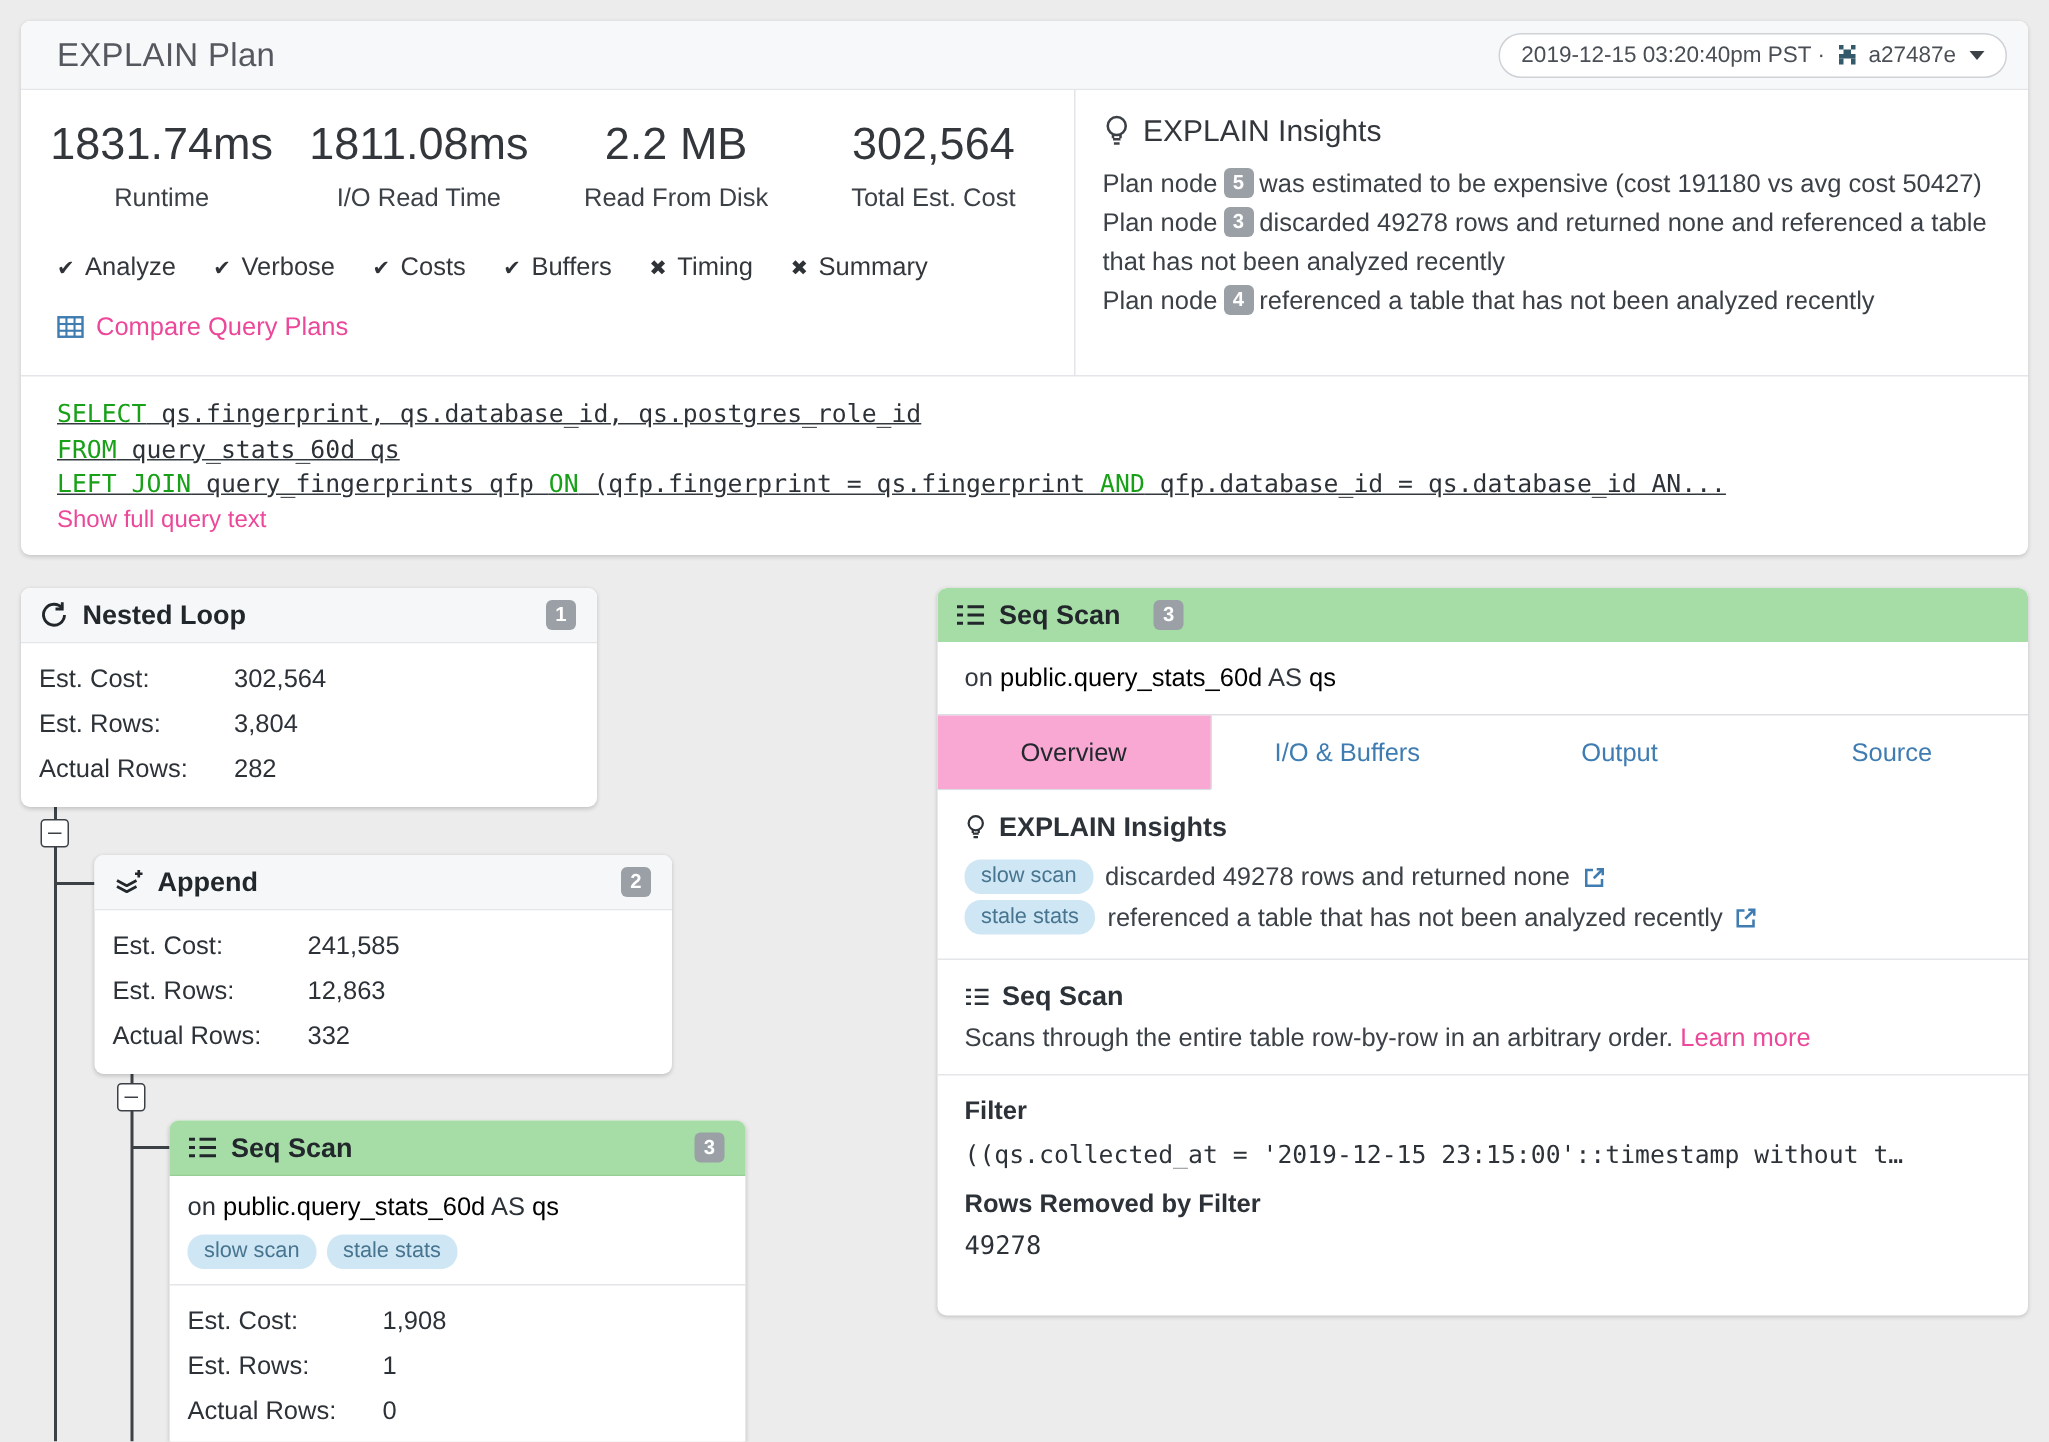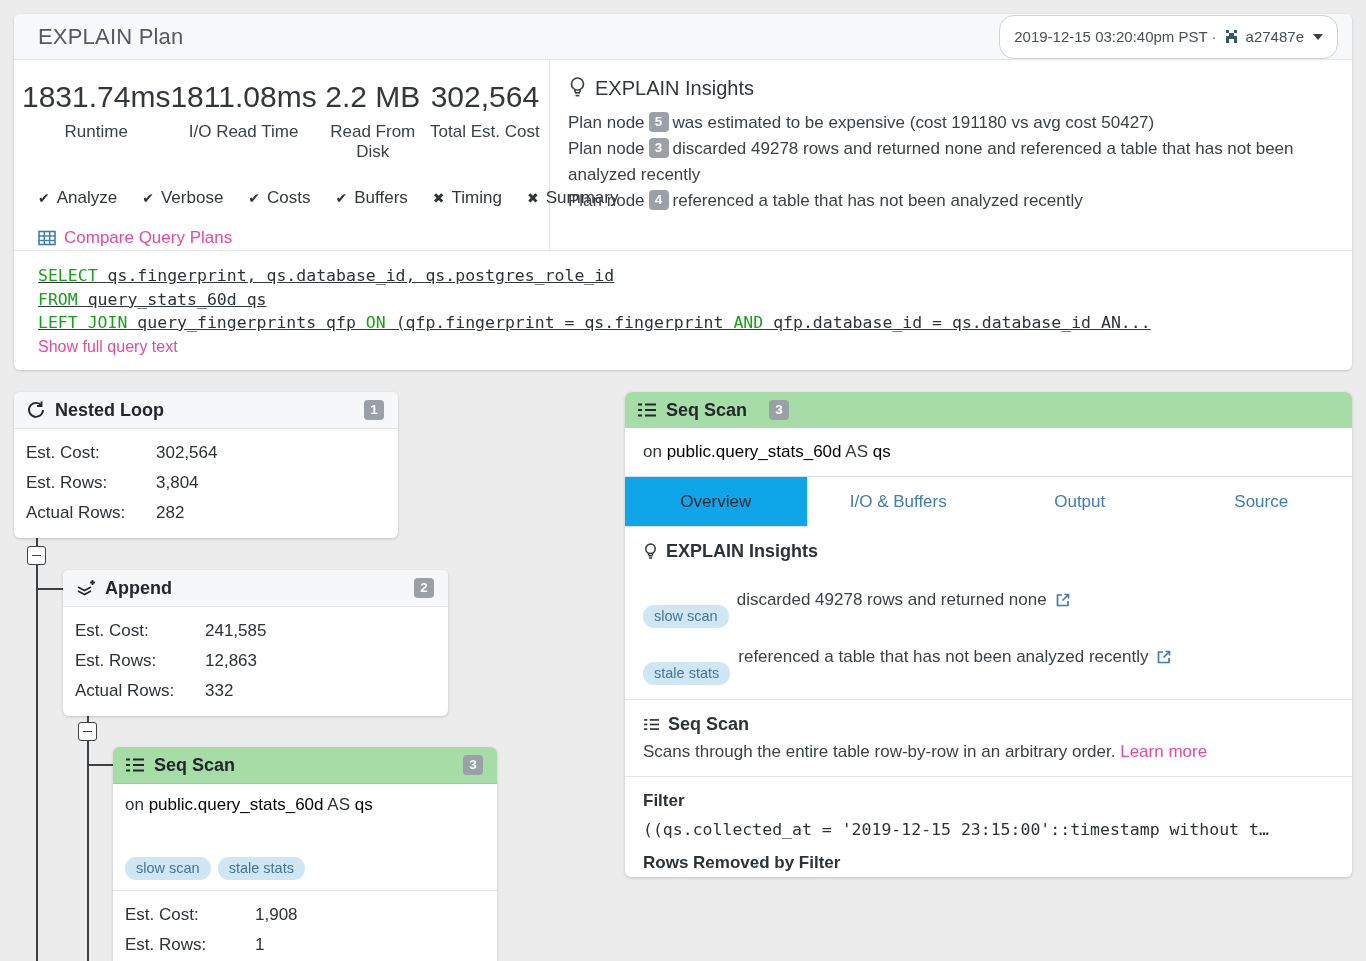--- a/index.html
+++ b/index.html
@@ -21,29 +21,29 @@
   .card-header {
     height:46px; background:#f7f8fa; border-bottom:1px solid #e3e5e8;
     border-radius:6px 6px 0 0;
     display:flex; align-items:center; justify-content:space-between;
     padding:0 14px 0 24px;
   }
   .page-title { font-size:22px; color:#55595f; letter-spacing:.2px; }
   .plan-selector {
     display:flex; align-items:center; gap:7px;
     background:#fff; border:1px solid #cfd2d6; border-radius:15px;
-    height:44px; padding:0 14px; font-size:15px; color:#4a4f55; cursor:pointer;
+    height:30px; padding:0 14px; font-size:15px; color:#4a4f55; cursor:pointer;
   }
   .caret-down {
     width:0; height:0; border-left:5px solid transparent; border-right:5px solid transparent;
     border-top:6px solid #3c4146; margin-left:2px;
   }
 
   .card-body { display:flex; height:190px; }
-  .stats-col { width:536px; border-right:1px solid #e3e5e8; padding:14px 0 0 0; }
+  .stats-col { width:703px; border-right:1px solid #e3e5e8; padding:14px 0 0 0; }
   .metrics { display:flex; padding:6px 8px 0 8px; }
   .metric { flex:1; text-align:center; }
   .metric-value { font-size:30px; color:#33373c; }
   .metric-label { font-size:17px; color:#3c4147; margin-top:8px; }
   .flags { display:flex; gap:25px; padding:26px 0 0 24px; font-size:17px; color:#33373c; }
   .flag { display:flex; align-items:center; gap:7px; }
   .flag-glyph { font-size:14px; color:#2f3338; }
   .compare-row { padding:20px 0 0 24px; }
   .link { color:#ec4899; text-decoration:none; cursor:pointer; }
   .compare-link { font-size:17px; display:inline-flex; align-items:center; gap:8px; }
@@ -87,55 +87,55 @@
   .node-header .spacer { flex:1; }
   .node-rows { padding:9px 12px 10px 12px; }
   .node-row { display:flex; font-size:17px; line-height:30px; color:#2d3238; }
   .node-row .lbl { width:130px; }
   .table-line { font-size:17px; color:#2d3238; }
   .green-link { color:#000000; cursor:pointer; }
   .node-table-sec { padding:11px 12px 10px 12px; border-bottom:1px solid #e3e5e8; }
   .tag-row { display:flex; gap:7px; margin-top:8px; }
   .tag-pill {
     background:#cfe6f5; color:#47758f; font-size:14.5px;
-    border-radius:11px; padding:2px 11px; line-height:19px;margin-top:34px;
+    border-radius:11px; padding:2px 11px; line-height:19px;
   }
 
   
   .detail-panel {
     position:absolute; left:625px; top:22px; width:727px; height:485px;
     background:#fff; border-radius:6px; box-shadow:0 1px 3px rgba(0,0,0,.18);
     overflow:hidden;
   }
   .detail-header {
     height:36px; background:#a6dda6; border-radius:6px 6px 0 0;
     display:flex; align-items:center; gap:9px; padding:0 10px 0 12px;
     font-size:18px; font-weight:bold; color:#22272c;
   }
   .detail-table-row { padding:14px 18px; font-size:17px; border-bottom:1px solid #dcdfe2; }
   .tabs { display:flex; height:50px; }
   .tab {
     flex:1; display:flex; align-items:center; justify-content:center;
     font-size:17px; color:#3e7cb1; cursor:pointer;
   }
   .tab.active {
-    color:#23282d; background:#0ea5e9;
+    color:#23282d; background:#f9a8d4;
     border-right:1px solid #dcdfe2; border-bottom:1px solid #dcdfe2;
     border-bottom-right-radius:2px;
     text-align:center;
   }
   .detail-section { padding:14px 18px; border-bottom:1px solid #e3e5e8; }
   .detail-section:last-child { border-bottom:none; }
   .d-insights-title { display:flex; align-items:center; gap:8px; font-size:18px; font-weight:bold; color:#2d3238; margin-bottom:9px; }
   .d-insight-line { display:flex; align-items:center; gap:8px; font-size:17px; color:#3c4147; line-height:27px; }
   .help-title { display:flex; align-items:center; gap:8px; font-size:18px; font-weight:bold; color:#2d3238; margin-bottom:7px; }
   .help-desc { font-size:17px; color:#3c4147; }
   .f-label { font-size:17px; font-weight:bold; color:#2d3238; }
   .f-code { font-size:16.5px; margin:9px 0 14px 0; color:#2d3238; white-space:nowrap; overflow:hidden; }
-  .f-value { font-size:20px; margin-top:8px; color:#2d3238; }
+  .f-value { font-size:17px; margin-top:8px; color:#2d3238; }
 
   svg { display:block; }
 </style>
 </head>
 <body>
 
 <div class="top-card">
   <div class="card-header">
     <div class="page-title">EXPLAIN Plan</div>
     <div class="plan-selector">

